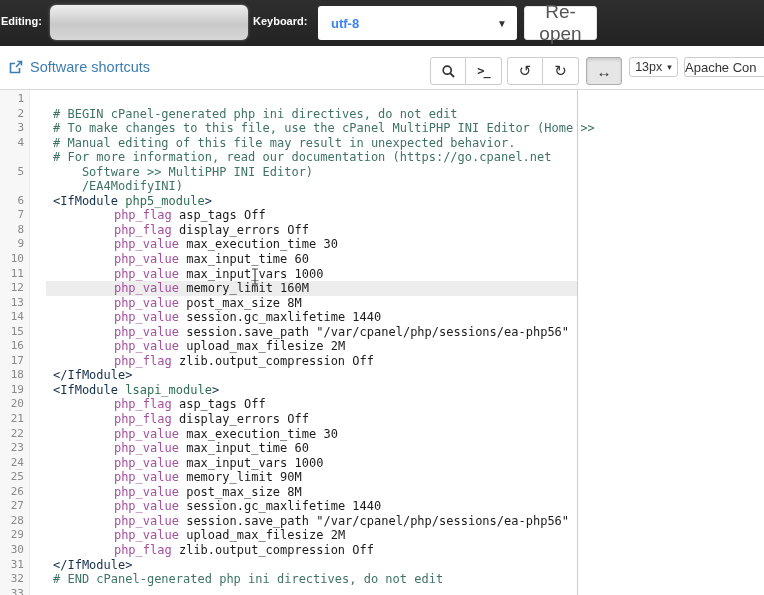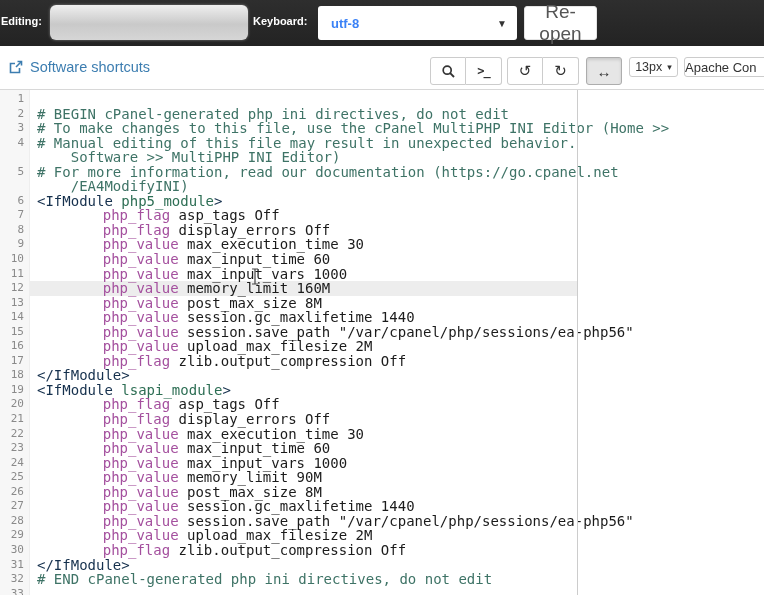--- a/index.html
+++ b/index.html
@@ -56,21 +56,21 @@
   
   .editor { position:absolute; left:0; top:90px; width:764px; height:505px; background:#fff; }
   .gutter { position:absolute; left:0; top:0; width:30px; height:505px;
             background:#f7f7f7; border-right:1px solid #eee; padding-top:2px; }
   .codearea { position:absolute; left:30px; top:0; width:547px; height:505px;
               padding-top:2px; cursor:text; }
   .v-divider { position:absolute; left:577px; top:0; width:1px; height:505px; background:#ccc; }
   .gut-cell { height:14.55px; line-height:14.55px; text-align:right; padding-right:5px;
               font-family:"DejaVu Sans Mono", monospace; font-size:11px; color:#8a8a8a; }
   .code-line { height:14.55px; line-height:14.55px; white-space:pre; padding-left:7px;
-               font-family:"DejaVu Sans Mono", monospace; font-size:14px; color:#1b1b1b; }
+               font-family:"DejaVu Sans Mono", monospace; font-size:12px; color:#1b1b1b;margin-left:16px; }
   .code-line.active { background:#ededed; }
   .tk-c { color:#3e7366; }   
   .tk-k { color:#a4509e;padding-left:32px; }   
   .tk-a { color:#2d6e54; }   
   .tk-t { color:#15304d; }   
   .tk-p { color:#1b1b1b; }   
 
   .mouse-ibeam { position:absolute; left:251px; top:268px; width:8px; height:17px; }
 </style>
 </head>
@@ -174,22 +174,22 @@
         <div class="gut-cell">30</div>
         <div class="gut-cell">31</div>
         <div class="gut-cell">32</div>
         <div class="gut-cell">33</div>
       </div>
     <div class="codearea" id="codearea">
         <div class="code-line"></div>
         <div class="code-line"><span class="tk-c"># BEGIN cPanel-generated php ini directives, do not edit</span></div>
         <div class="code-line"><span class="tk-c"># To make changes to this file, use the cPanel MultiPHP INI Editor (Home &gt;&gt;</span></div>
         <div class="code-line"><span class="tk-c"># Manual editing of this file may result in unexpected behavior.</span></div>
+        <div class="code-line"><span class="tk-c"># For more information, read our documentation (https://go.cpanel.net</span></div>
         <div class="code-line"><span class="tk-c">    Software &gt;&gt; MultiPHP INI Editor)</span></div>
-        <div class="code-line"><span class="tk-c"># For more information, read our documentation (https://go.cpanel.net</span></div>
         <div class="code-line"><span class="tk-c">    /EA4ModifyINI)</span></div>
         <div class="code-line"><span class="tk-t">&lt;IfModule </span><span class="tk-a">php5_module</span><span class="tk-t">&gt;</span></div>
         <div class="code-line"><span class="tk-p">    </span><span class="tk-k">php_flag</span><span class="tk-p"> asp_tags Off</span></div>
         <div class="code-line"><span class="tk-p">    </span><span class="tk-k">php_flag</span><span class="tk-p"> display_errors Off</span></div>
         <div class="code-line"><span class="tk-p">    </span><span class="tk-k">php_value</span><span class="tk-p"> max_execution_time 30</span></div>
         <div class="code-line"><span class="tk-p">    </span><span class="tk-k">php_value</span><span class="tk-p"> max_input_time 60</span></div>
         <div class="code-line"><span class="tk-p">    </span><span class="tk-k">php_value</span><span class="tk-p"> max_input_vars 1000</span></div>
         <div class="code-line active"><span class="tk-p">    </span><span class="tk-k">php_value</span><span class="tk-p"> memory_limit 160M</span></div>
         <div class="code-line"><span class="tk-p">    </span><span class="tk-k">php_value</span><span class="tk-p"> post_max_size 8M</span></div>
         <div class="code-line"><span class="tk-p">    </span><span class="tk-k">php_value</span><span class="tk-p"> session.gc_maxlifetime 1440</span></div>

